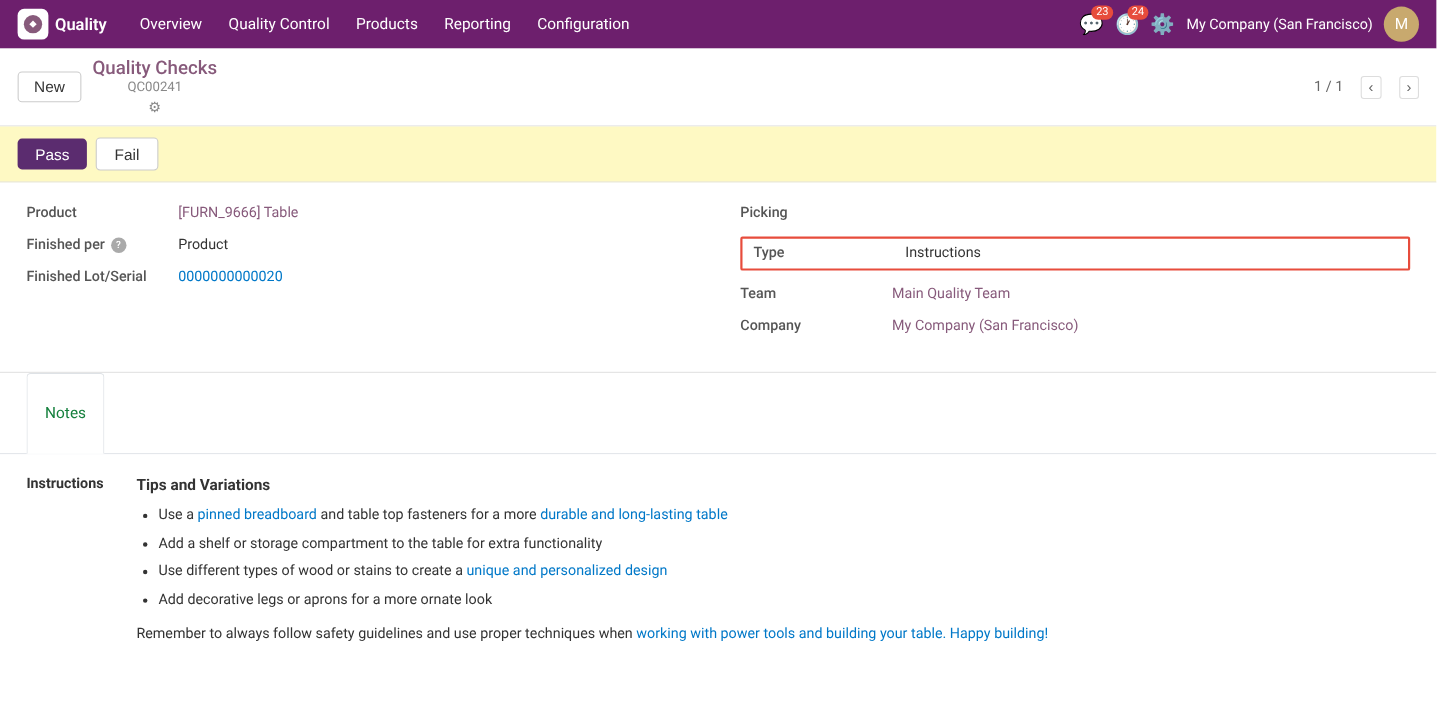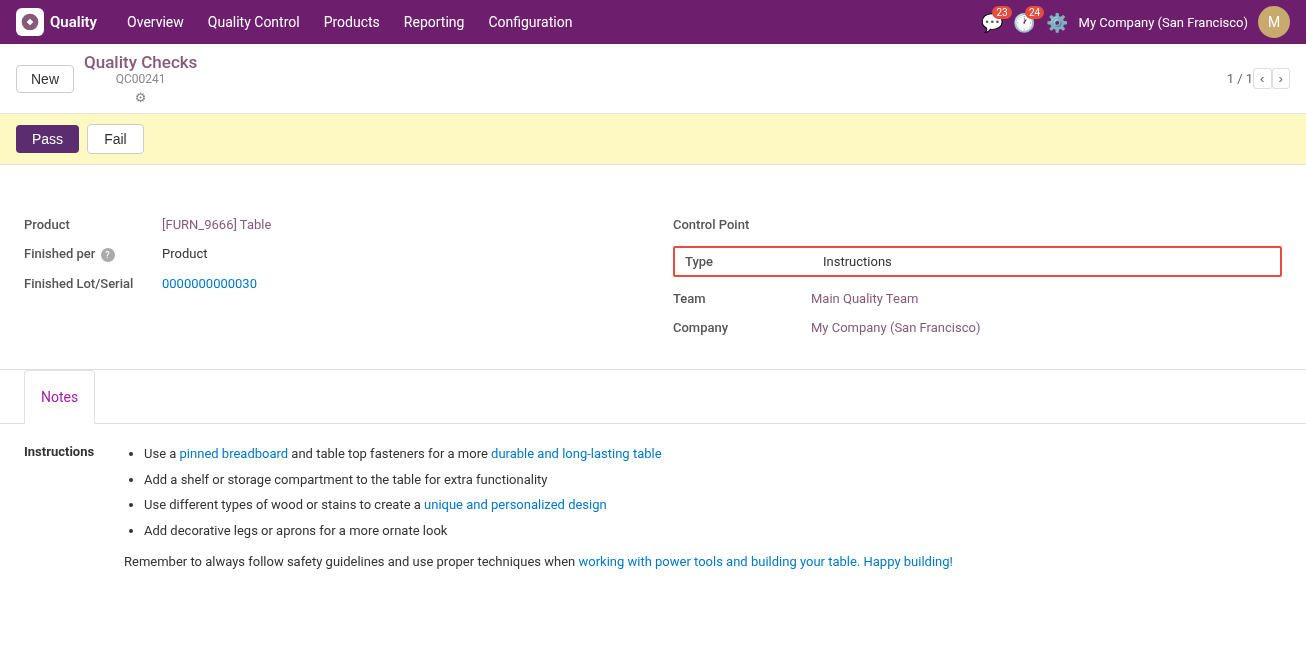--- a/index.html
+++ b/index.html
@@ -20,56 +20,56 @@
     .top-nav .company-name { color: #fff; font-size: 13px; }
     .top-nav .avatar { width: 32px; height: 32px; border-radius: 50%; background: #c8a96e; display: flex; align-items: center; justify-content: center; color: #fff; font-size: 14px; }
 
     
     .sub-header { display: flex; align-items: center; padding: 8px 16px; border-bottom: 1px solid #e0e0e0; background: #fff; gap: 10px; }
     .new-btn { background: #fff; border: 1px solid #ccc; border-radius: 4px; padding: 5px 14px; font-size: 14px; cursor: pointer; color: #333; }
     .breadcrumb { display: flex; flex-direction: column; }
     .breadcrumb-title { color: #875a7b; font-size: 17px; font-weight: 500; }
     .breadcrumb-sub { color: #888; font-size: 12px; display: flex; align-items: center; gap: 4px; flex-direction: column; }
     .gear-icon { color: #888; cursor: pointer; font-size: 13px; }
-    .pagination { margin-left: auto; display: flex; align-items: center; gap: 0; color: #666; font-size: 13px; }
+    .pagination { margin-left: auto; display: flex; align-items: center; gap: 16px; color: #666; font-size: 13px; }
     .pagination button { background: none; border: 1px solid #ddd; border-radius: 3px; padding: 2px 6px; cursor: pointer; color: #666; }
 
     
     .action-bar { display: flex; align-items: center; padding: 10px 16px; border-bottom: 1px solid #e0e0e0; background: #fef9c3; gap: 8px; }
     .btn-pass { background: #5b2c6f; color: #fff; border: none; border-radius: 4px; padding: 6px 16px; cursor: pointer; font-size: 14px; }
     .btn-fail { background: #fff; color: #333; border: 1px solid #ccc; border-radius: 4px; padding: 6px 16px; cursor: pointer; font-size: 14px; }
     .status-bar { margin-left: auto; display: flex; align-items: stretch; }
     .status-step { padding: 6px 20px; font-size: 13px; border: 1px solid #ccc; background: #fff; color: #555; position: relative; }
     .status-step.active { background: #7b4fa6; color: #fff; border-color: #7b4fa6; }
     .status-step.active::after { content: ''; position: absolute; right: -10px; top: 0; bottom: 0; width: 0; height: 0; border-top: 18px solid transparent; border-bottom: 18px solid transparent; border-left: 10px solid #7b4fa6; z-index: 1; }
     .status-step:not(:first-child) { margin-left: -1px; }
 
     
     .form-area { padding: 20px 24px; background: #fff; }
-    .form-grid { display: grid; grid-template-columns: 1fr 1fr; gap: 0; margin-top: 32px; }
+    .form-grid { display: grid; grid-template-columns: 1fr 1fr; gap: 0; }
     .form-section { padding-right: 40px; }
     .form-section.right { padding-right: 0; padding-left: 20px; border-left: none; }
     .form-row { display: flex; align-items: baseline; margin-bottom: 14px; gap: 8px; }
     .form-label { color: #555; font-size: 13px; min-width: 130px; font-weight: 500; white-space: nowrap; }
     .form-value { color: #333; font-size: 13px; }
     .form-value.link { color: #875a7b; cursor: pointer; text-decoration: none; }
     .form-value.blue-link { color: #0078c8; cursor: pointer; }
     .help-icon { display: inline-flex; align-items: center; justify-content: center; width: 14px; height: 14px; border-radius: 50%; background: #aaa; color: #fff; font-size: 9px; margin-left: 2px; cursor: pointer; vertical-align: middle; }
 
     
     .type-row-wrapper { border: 2px solid #e74c3c; border-radius: 2px; padding: 6px 10px; margin-bottom: 14px; display: flex; align-items: center; gap: 8px; }
     .type-row-wrapper .form-label { color: #555; font-size: 13px; min-width: 130px; font-weight: 500; }
     .type-row-wrapper .form-value { color: #333; font-size: 13px; }
 
     
     .section-divider { height: 1px; background: #e0e0e0; margin: 0 0 0 0; }
 
     
     .tabs-area { padding: 0 24px; border-bottom: 1px solid #dee2e6; background: #fff; }
-    .tab { display: inline-block; padding: 18px 16px; font-size: 14px; border: 1px solid transparent; border-bottom: none; cursor: pointer; color: #a21caf; }
+    .tab { display: inline-block; padding: 28px 16px; font-size: 14px; border: 1px solid transparent; border-bottom: none; cursor: pointer; color: #15803d; }
     .tab.active { border-color: #dee2e6; border-bottom: 1px solid #fff; background: #fff; margin-bottom: -1px; border-radius: 4px 4px 0 0; }
 
     
     .notes-content { padding: 20px 24px; background: #fff; }
     .notes-inner { display: flex; gap: 20px; }
     .notes-label { font-weight: 700; font-size: 13px; color: #333; min-width: 80px; }
     .notes-body { flex: 1; font-size: 13px; color: #333; }
     .notes-body h3 { font-size: 14px; font-weight: 700; margin-bottom: 10px; }
     .notes-body ul { padding-left: 20px; margin-bottom: 12px; }
     .notes-body ul li { margin-bottom: 6px; line-height: 1.5; }
@@ -147,27 +147,27 @@
         </div>
         <div class="form-row">
           <span class="form-label">
             <span>Finished per</span>
             <span class="help-icon">?</span>
           </span>
           <span class="form-value">Product</span>
         </div>
         <div class="form-row">
           <span class="form-label">Finished Lot/Serial</span>
-          <span class="form-value blue-link">0000000000030</span>
+          <span class="form-value blue-link">0000000000020</span>
         </div>
       </div>
 
       <div class="form-section right">
         <div class="form-row">
-          <span class="form-label">Control Point</span>
+          <span class="form-label">Picking</span>
           <span class="form-value"></span>
         </div>
 
         <div class="type-row-wrapper">
           <span class="form-label">Type</span>
           <span class="form-value">Instructions</span>
         </div>
         <div class="form-row">
           <span class="form-label">Team</span>
           <span class="form-value link">Main Quality Team</span>
@@ -184,20 +184,21 @@
   <div class="section-divider"></div>
 
   <div class="tabs-area">
     <div class="tab active">Notes</div>
   </div>
 
   <div class="notes-content">
     <div class="notes-inner">
       <div class="notes-label">Instructions</div>
       <div class="notes-body">
+        <h3>Tips and Variations</h3>
         <ul>
           <li>
             Use a <span class="text-link">pinned breadboard</span> and table top fasteners for a more <span class="text-link">durable and long-lasting table</span>
           </li>
           <li>
             Add a shelf or storage compartment to the table for extra functionality
           </li>
           <li>
             Use different types of wood or stains to create a <span class="text-link">unique and personalized design</span>
           </li>

